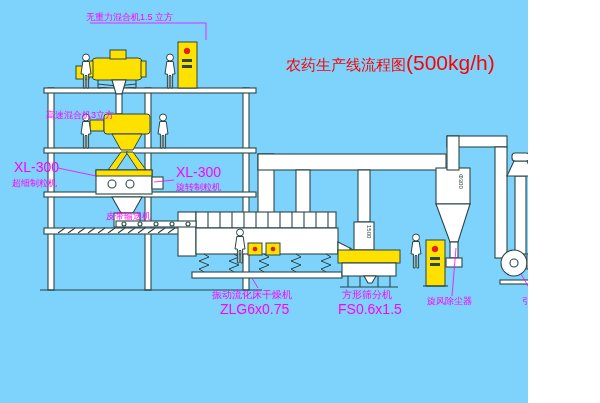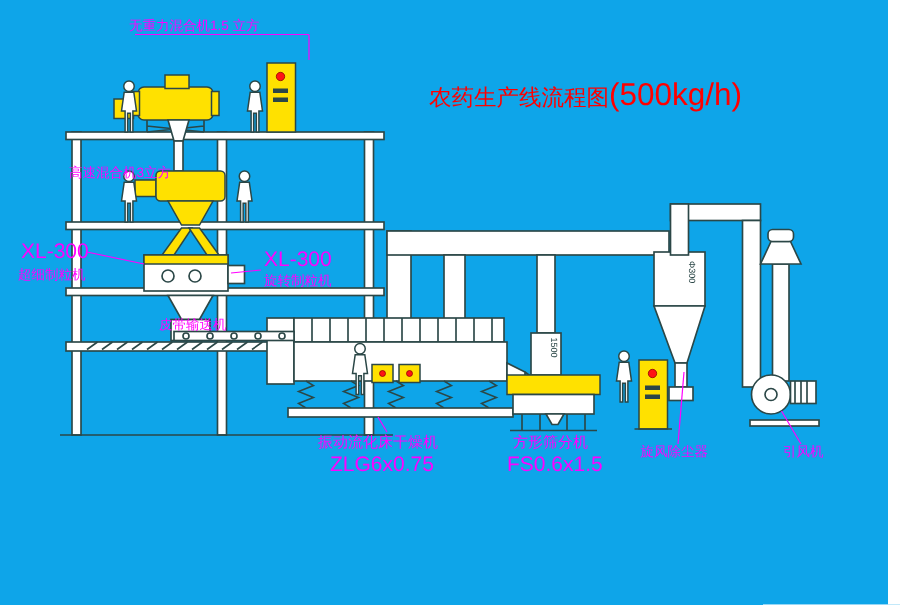--- a/index.html
+++ b/index.html
@@ -1,16 +1,16 @@
 <!DOCTYPE html>
 <html><head>
 <meta charset="utf-8">
 <style>
   html,body{margin:0;padding:0;background:#ffffff}
-  .canvas{position:relative;width:592px;height:403px;background:#0ea5e9;overflow:hidden}
+  .canvas{position:relative;width:528px;height:403px;background:#7dd3fc;overflow:hidden}
   svg{display:block}
   .ln{stroke:#2b4747;stroke-width:1.1;fill:none}
   .fw{fill:#ffffff;stroke:#2b4747;stroke-width:1.1}
   .fy{fill:#ffe100;stroke:#2b4747;stroke-width:1}
   .fd{fill:#2b4747;stroke:none}
   .rd{fill:#ff1414;stroke:#8a0000;stroke-width:0.5}
   .ldr{stroke:#ff00ff;stroke-width:0.8;fill:none}
   text{font-family:"Liberation Sans","DejaVu Sans",sans-serif}
   .lbl{font-size:9px;fill:#ff00ff}
   .lbl-md{font-size:10px;fill:#ff00ff}

